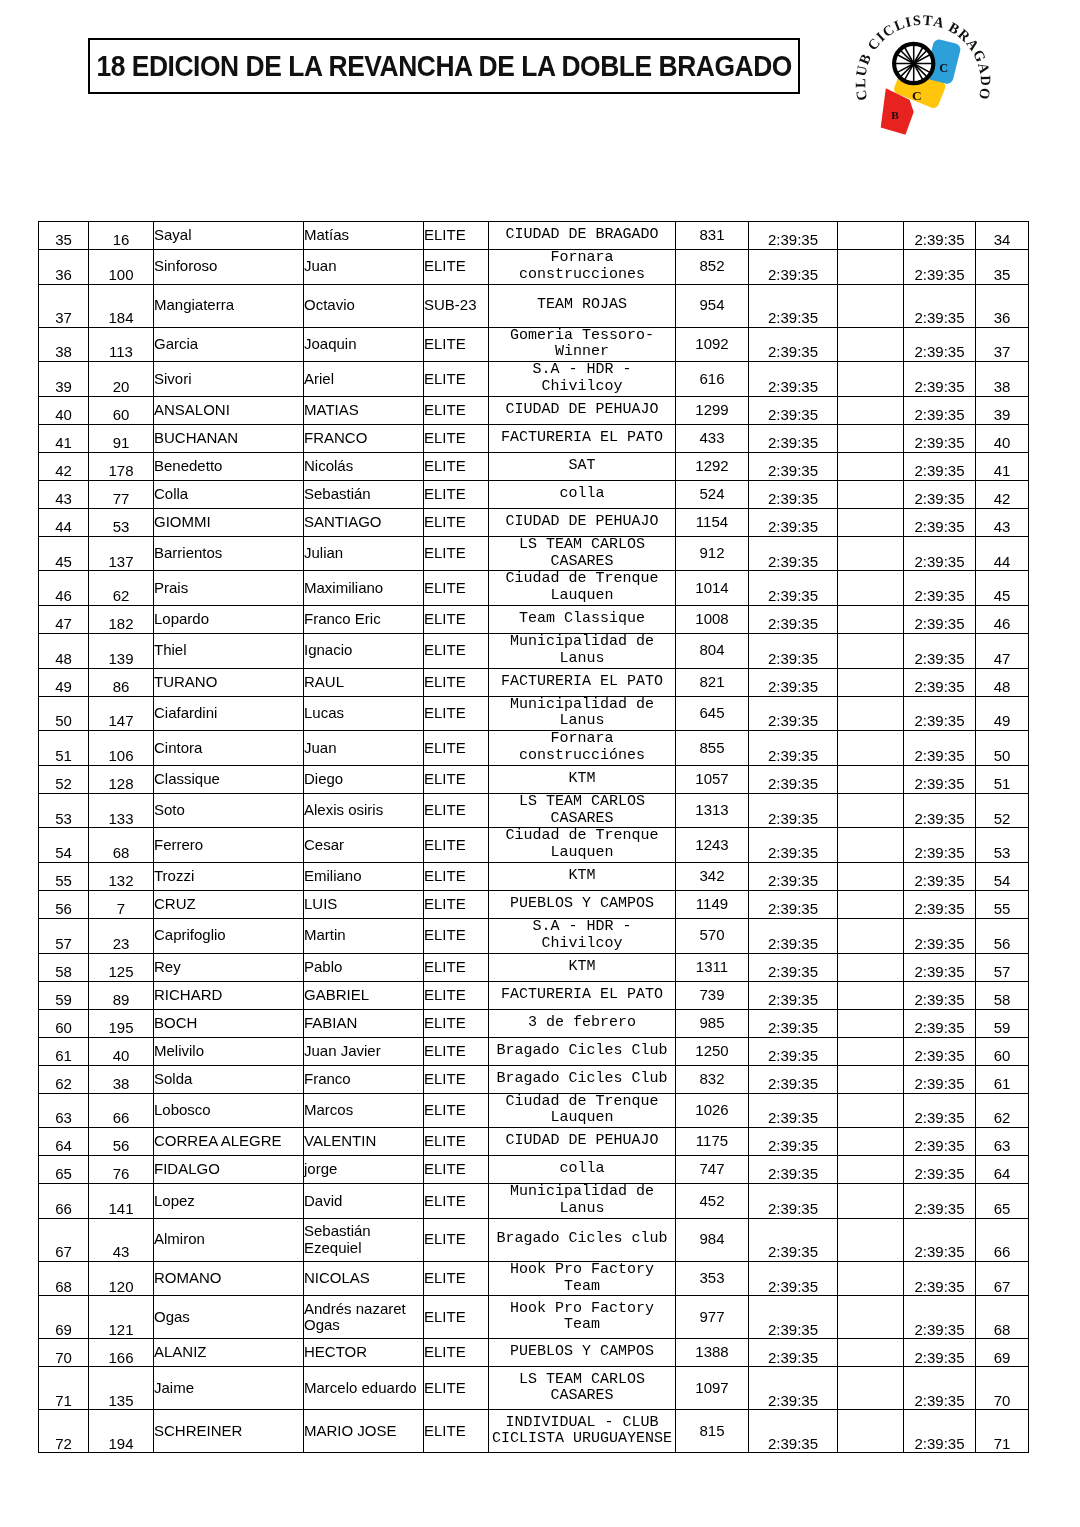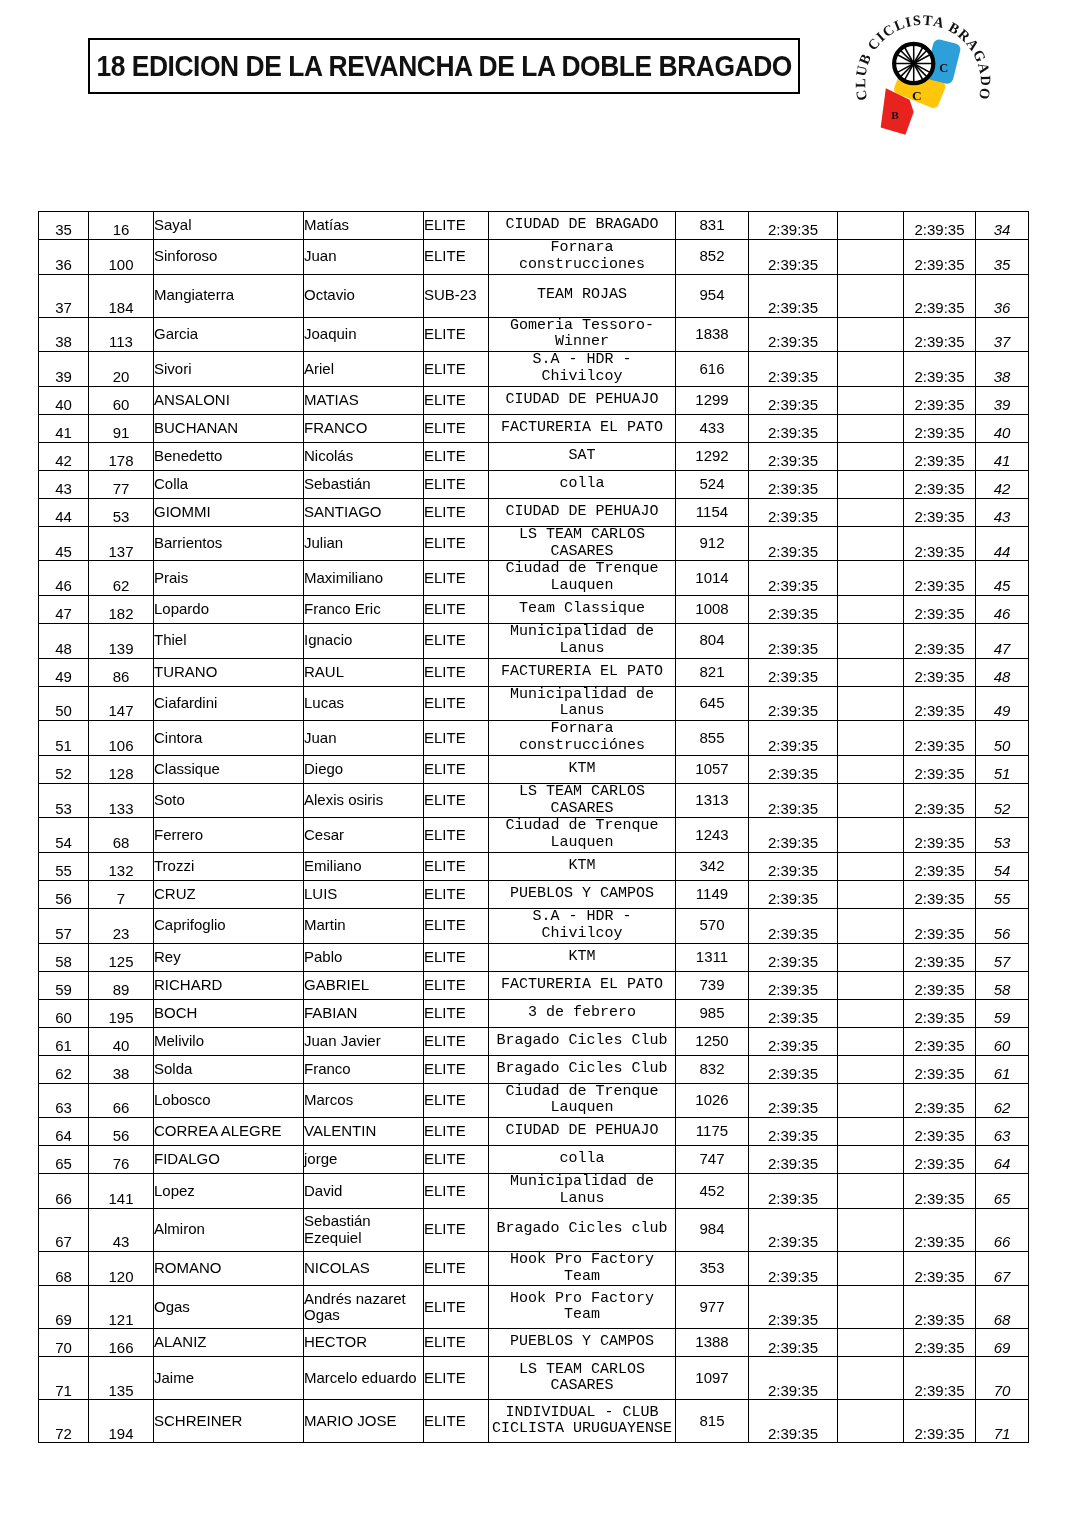--- a/index.html
+++ b/index.html
@@ -21,38 +21,38 @@
   }
   .title-box span{
     font-weight:bold;font-size:30px;line-height:1;
     white-space:nowrap;letter-spacing:-.5px;
     transform:scaleX(.88);transform-origin:center;
     color:#111;
   }
   .logo{position:absolute;left:840px;top:14px;width:166px;height:128px;}
   
   table.results{
-    position:absolute;left:38px;top:211px;width:990px;
+    position:absolute;left:38px;top:221px;width:990px;
     border-collapse:collapse;table-layout:fixed;
     font-size:15px;line-height:1.12;color:#000;
   }
   table.results td{
     border:1px solid #000;
     padding:0;overflow:hidden;
     background:#fff;
   }
   tr.row{height:28px;}
   tr.row.tall{height:43px;}
   td.c1,td.c2{text-align:center;vertical-align:bottom;padding-bottom:4px;}
   td.c3,td.c4{text-align:left;vertical-align:middle;padding-left:6px;padding-right:3px;}
   td.c5{text-align:left;vertical-align:middle;padding-left:5px;padding-right:13px;}
   td.c6{text-align:center;vertical-align:middle;padding:0 3px;font-family:Liberation Mono, monospace;}
   td.c7{text-align:center;vertical-align:middle;}
   td.c8,td.c10{text-align:center;vertical-align:bottom;padding-bottom:3px;}
-  td.c11{text-align:center;vertical-align:bottom;padding-bottom:4px;font-style:italic;}
+  td.c11{text-align:center;vertical-align:bottom;padding-bottom:4px;}
   td.gap-bottom{border-bottom-style:hidden;}
 </style>
 </head>
 <body>
 
 <div class="page">
 
   <div class="title-box">
     <span>18 EDICION DE LA REVANCHA DE LA DOBLE BRAGADO</span>
   </div>
@@ -151,21 +151,21 @@
           <td class="c10">2:39:35</td>
           <td class="c11">36</td>
         </tr>
         <tr class="row">
           <td class="c1">38</td>
           <td class="c2">113</td>
           <td class="c3">Garcia</td>
           <td class="c4">Joaquin</td>
           <td class="c5">ELITE</td>
           <td class="c6">Gomeria Tessoro- Winner</td>
-          <td class="c7">1838</td>
+          <td class="c7">1092</td>
           <td class="c8">2:39:35</td>
           <td class="c9"></td>
           <td class="c10">2:39:35</td>
           <td class="c11">37</td>
         </tr>
         <tr class="row">
           <td class="c1">39</td>
           <td class="c2">20</td>
           <td class="c3">Sivori</td>
           <td class="c4">Ariel</td>

